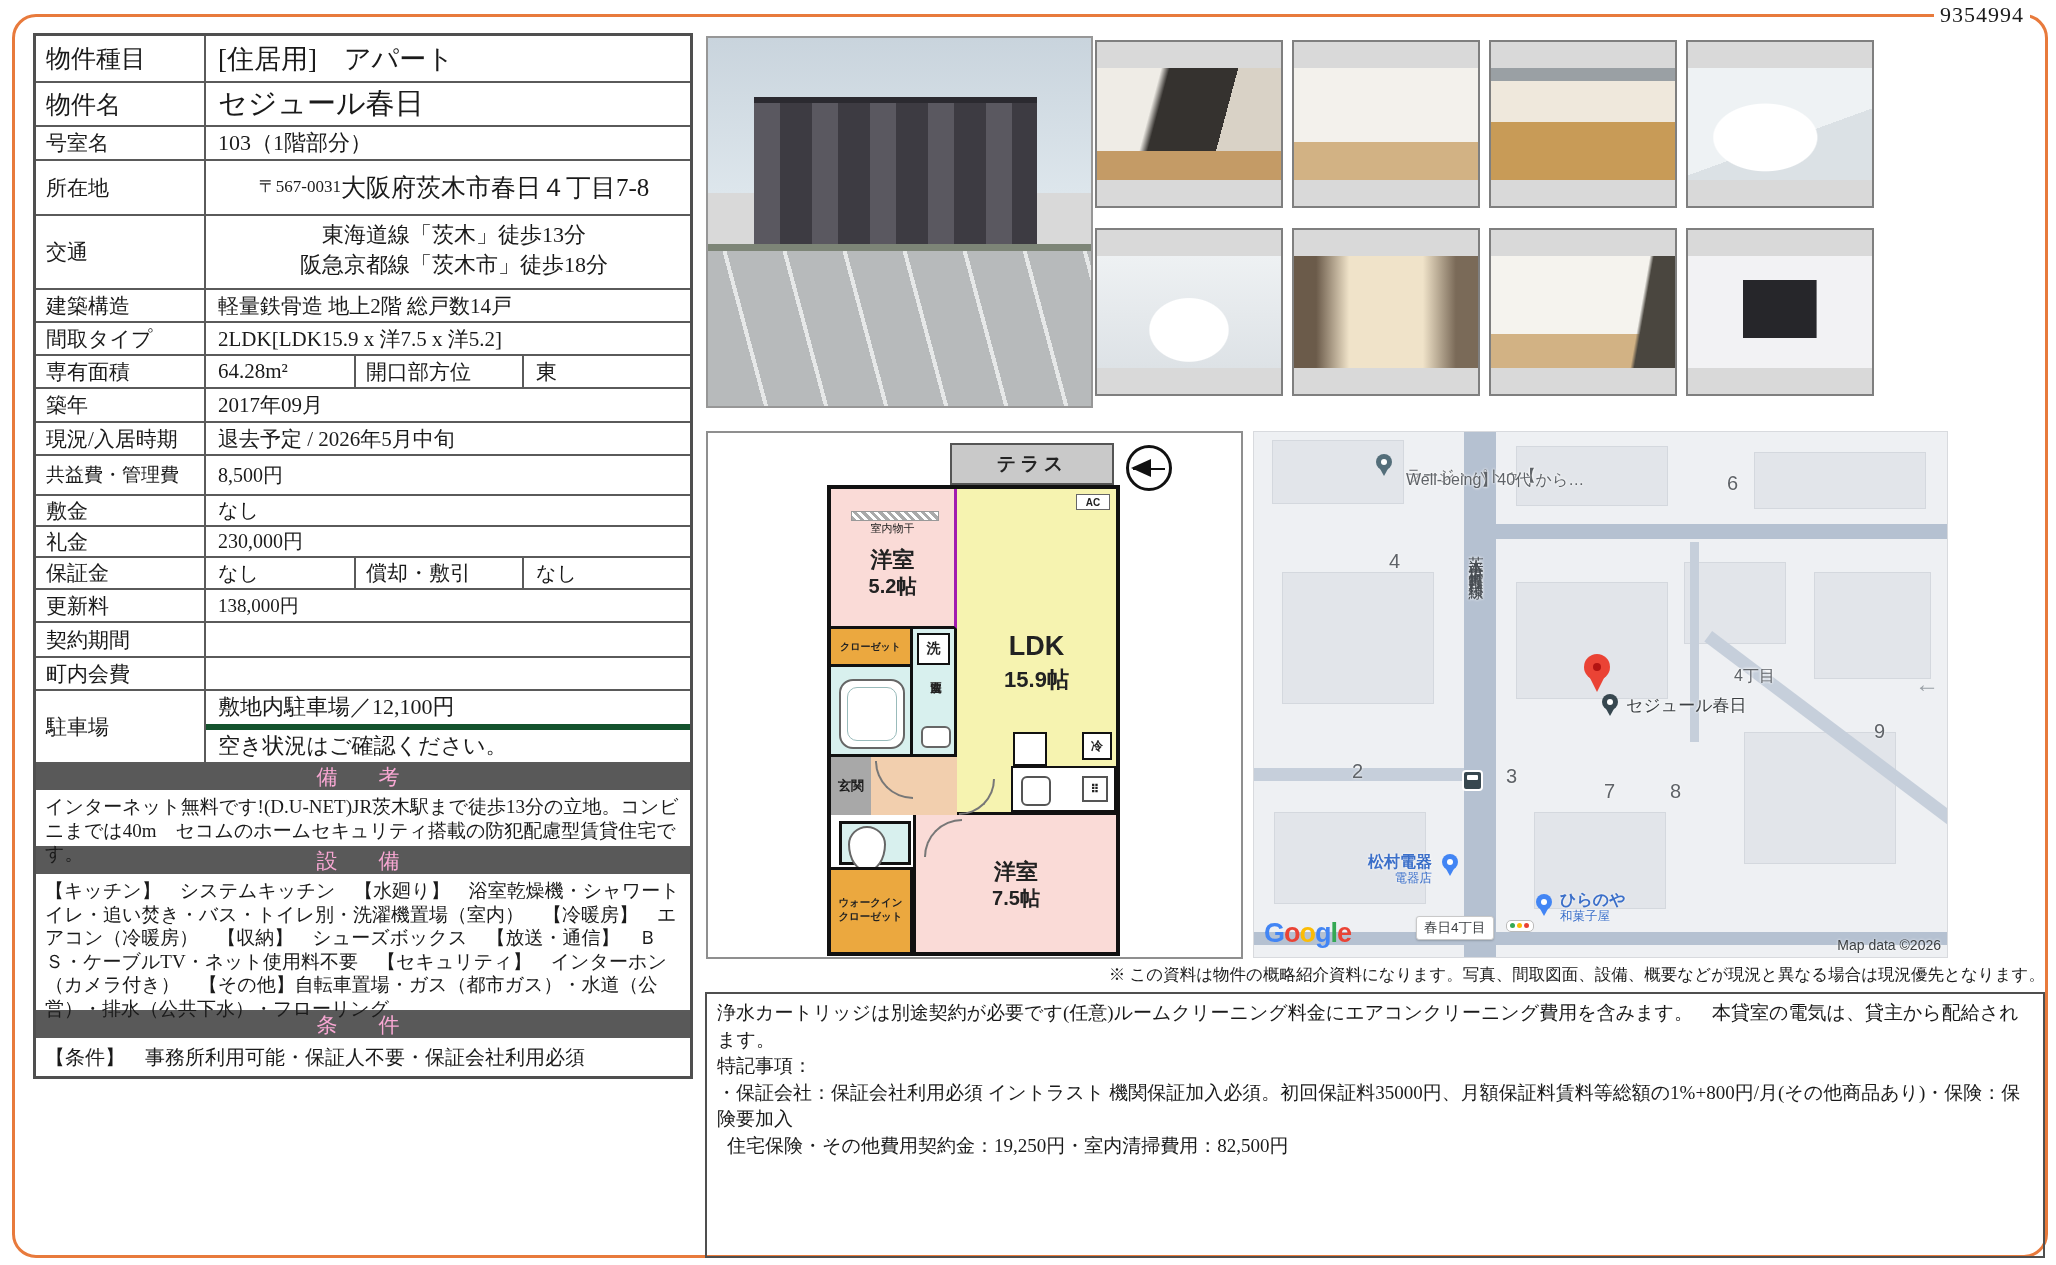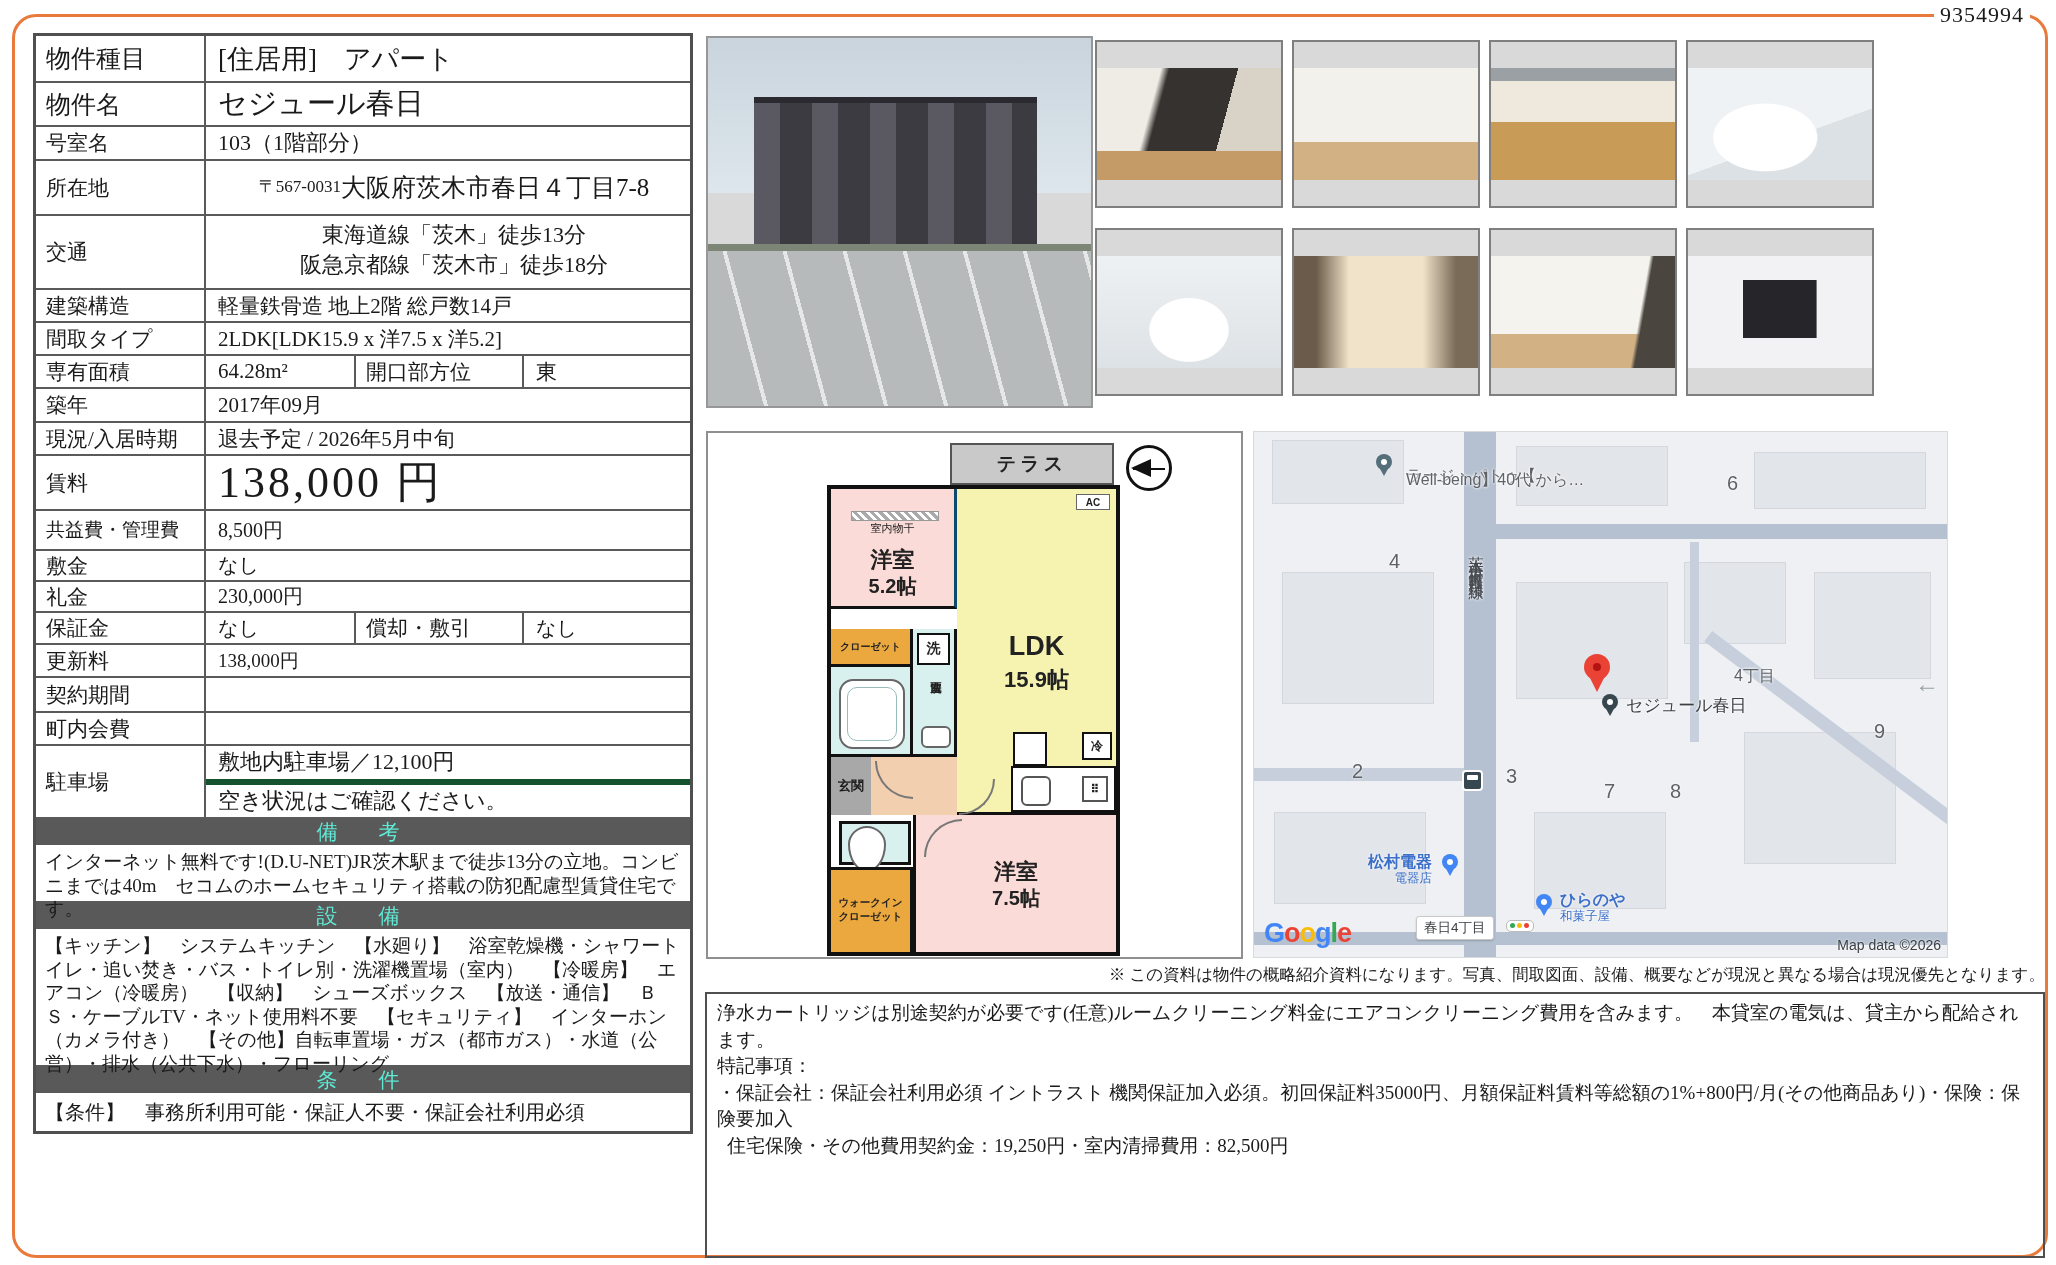--- a/index.html
+++ b/index.html
@@ -24,21 +24,21 @@
   .v-name{font-size:29px;}
   .v-room{font-size:22px;}
   .addr{display:flex;flex-direction:row;justify-content:center;line-height:1.1;}
   .addr .zip{font-size:17px;}
   .addr .street{font-size:25px;}
   .acc{display:flex;flex-direction:column;justify-content:flex-start;padding-top:4px;line-height:1.35;font-size:22px;}
   .v-rent{font-size:44px;letter-spacing:3px;}
   .park{flex:1;display:flex;flex-direction:column;}
   .park>div{flex:1;display:flex;align-items:center;padding-left:12px;font-size:22px;box-sizing:border-box;}
   .park>div:first-child{border-bottom:6px solid #14532d;}
-  .band{background:#595959;color:#5eead4;display:flex;align-items:center;justify-content:center;
+  .band{background:#595959;color:#f9a8d4;display:flex;align-items:center;justify-content:center;
         font-size:21px;letter-spacing:10px;border-bottom:none;font-family:Liberation Mono, monospace;}
   .sect{display:block;padding:5px 9px;font-size:19px;line-height:1.24;}
 
   
   .photo-box{border:2px solid #979797;background:#d9d9d9;box-sizing:border-box;overflow:hidden;}
   #photo-large{left:706px;top:36px;width:387px;height:372px;}
   .sky{position:absolute;left:0;top:0;right:0;height:42%;background:linear-gradient(#c9d4dd,#dde6ec);}
   .building{position:absolute;left:12%;top:16%;width:74%;height:42%;background:#3d3b42;
             border-top:6px solid #2b2a30;
             background-image:repeating-linear-gradient(90deg,#5a5860 0 26px,#3d3b42 26px 58px);}
@@ -172,24 +172,20 @@
       <div class="tvalue">東</div>
     </div>
     <div class="trow" style="height:34px">
       <div class="tlabel">築年</div>
       <div class="tvalue">2017年09月</div>
     </div>
     <div class="trow" style="height:33px">
       <div class="tlabel">現況/入居時期</div>
       <div class="tvalue">退去予定 / 2026年5月中旬</div>
     </div>
-    <div class="trow" style="height:55px">
-      <div class="tlabel">賃料</div>
-      <div class="tvalue v-rent">138,000 円</div>
-    </div>
     <div class="trow" style="height:40px">
       <div class="tlabel" style="font-size:19px">共益費・管理費</div>
       <div class="tvalue" style="font-size:20px">8,500円</div>
     </div>
     <div class="trow" style="height:31px">
       <div class="tlabel">敷金</div>
       <div class="tvalue" style="font-size:20px">なし</div>
     </div>
     <div class="trow" style="height:31px">
       <div class="tlabel">礼金</div>
@@ -260,21 +256,21 @@
     </div>
 
   <div id="plan" class="abs">
     <div id="terrace" class="abs">テラス</div>
     <div id="compass" class="abs">
       <div class="line"></div>
       <div class="head"></div>
     </div>
     <div id="walls" class="abs">
 
-      <div class="room pink" style="left:0;top:0;width:126px;height:120px;border-right:3px solid #0c4a6e;border-bottom:3px solid #111">
+      <div class="room pink" style="left:0;top:0;width:126px;height:140px;border-right:3px solid #a21caf;border-bottom:3px solid #111">
         <div class="hatch" style="left:20px;top:22px;width:86px;height:8px"></div>
         <div class="rlabel" style="top:32px;font-size:11px;font-weight:normal">室内物干</div>
         <div class="rlabel" style="top:56px;font-size:22px">洋室</div>
         <div class="rlabel" style="top:84px;font-size:20px">5.2帖</div>
       </div>
 
       <div class="room yellow" style="left:126px;top:0;width:159px;height:326px;border-bottom:3px solid #111">
         <div class="smallbox" style="right:6px;top:5px;width:34px;height:16px;font-size:10px;border-width:1px;border-color:#666">AC</div>
         <div class="rlabel" style="top:142px;font-size:27px">LDK</div>
         <div class="rlabel" style="top:176px;font-size:22px">15.9帖</div>

